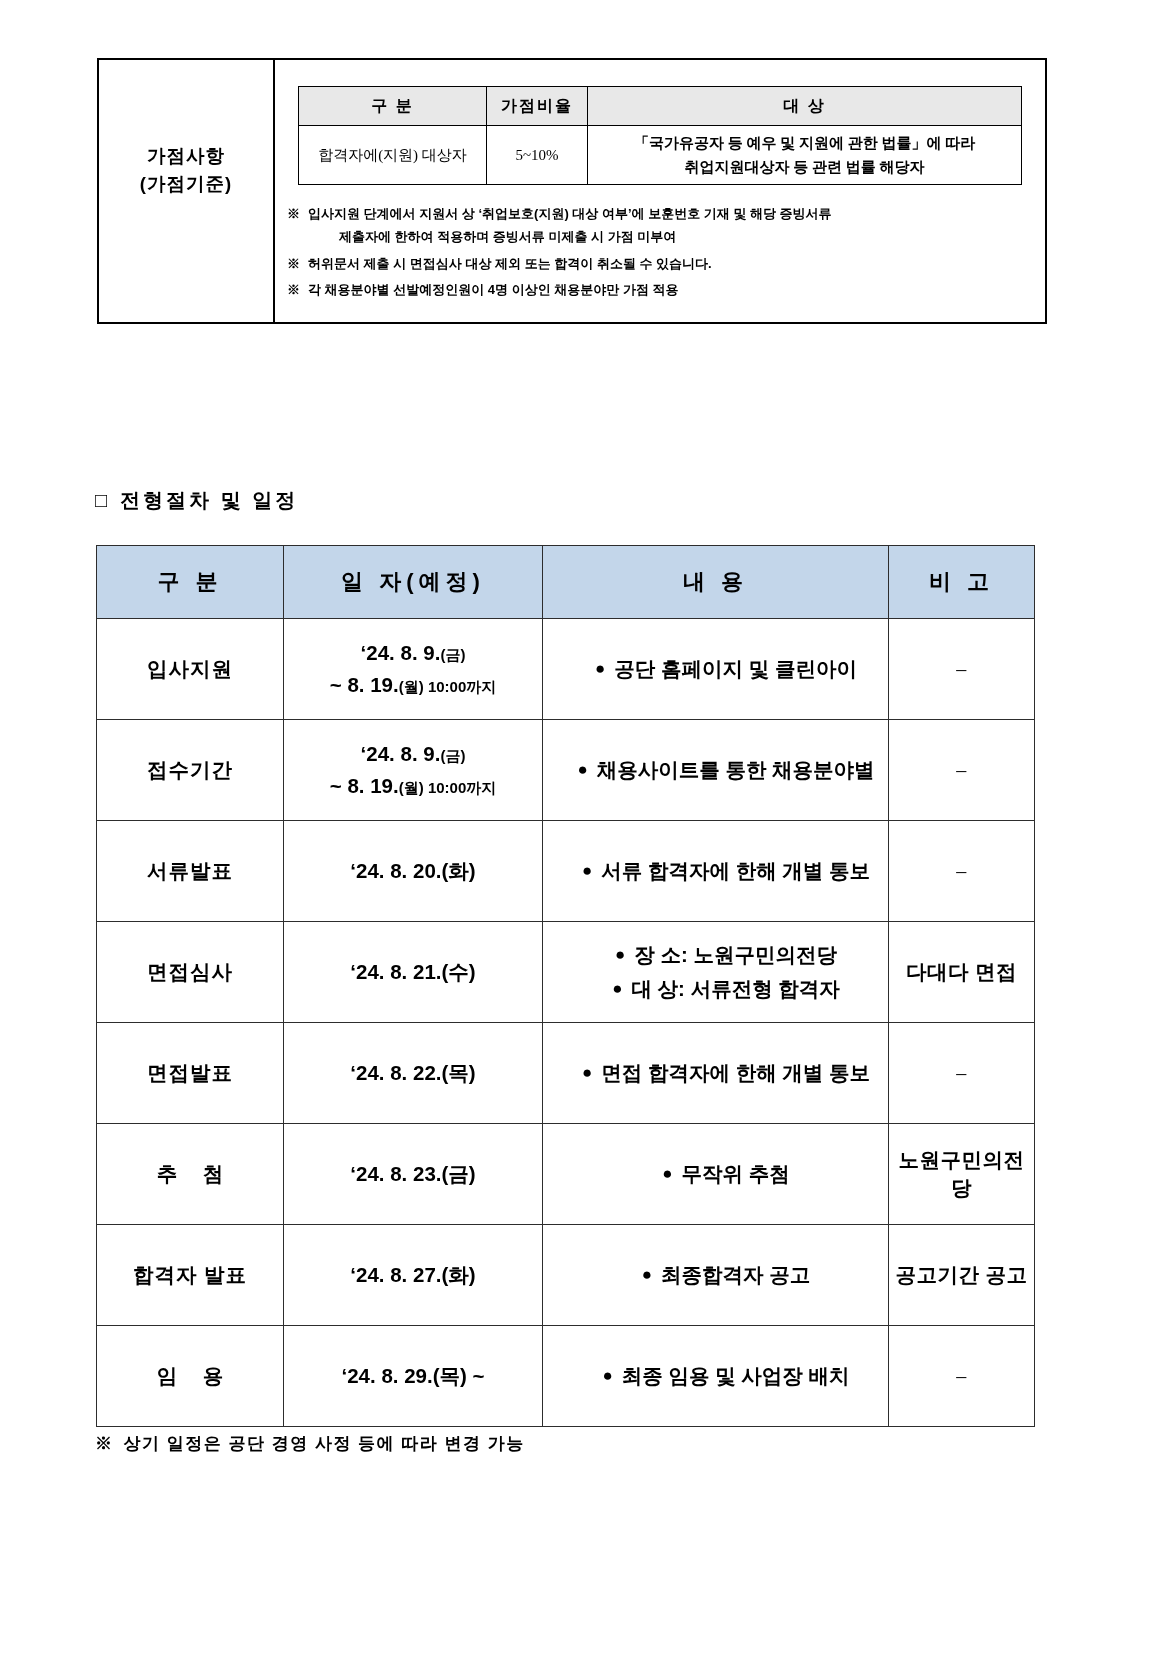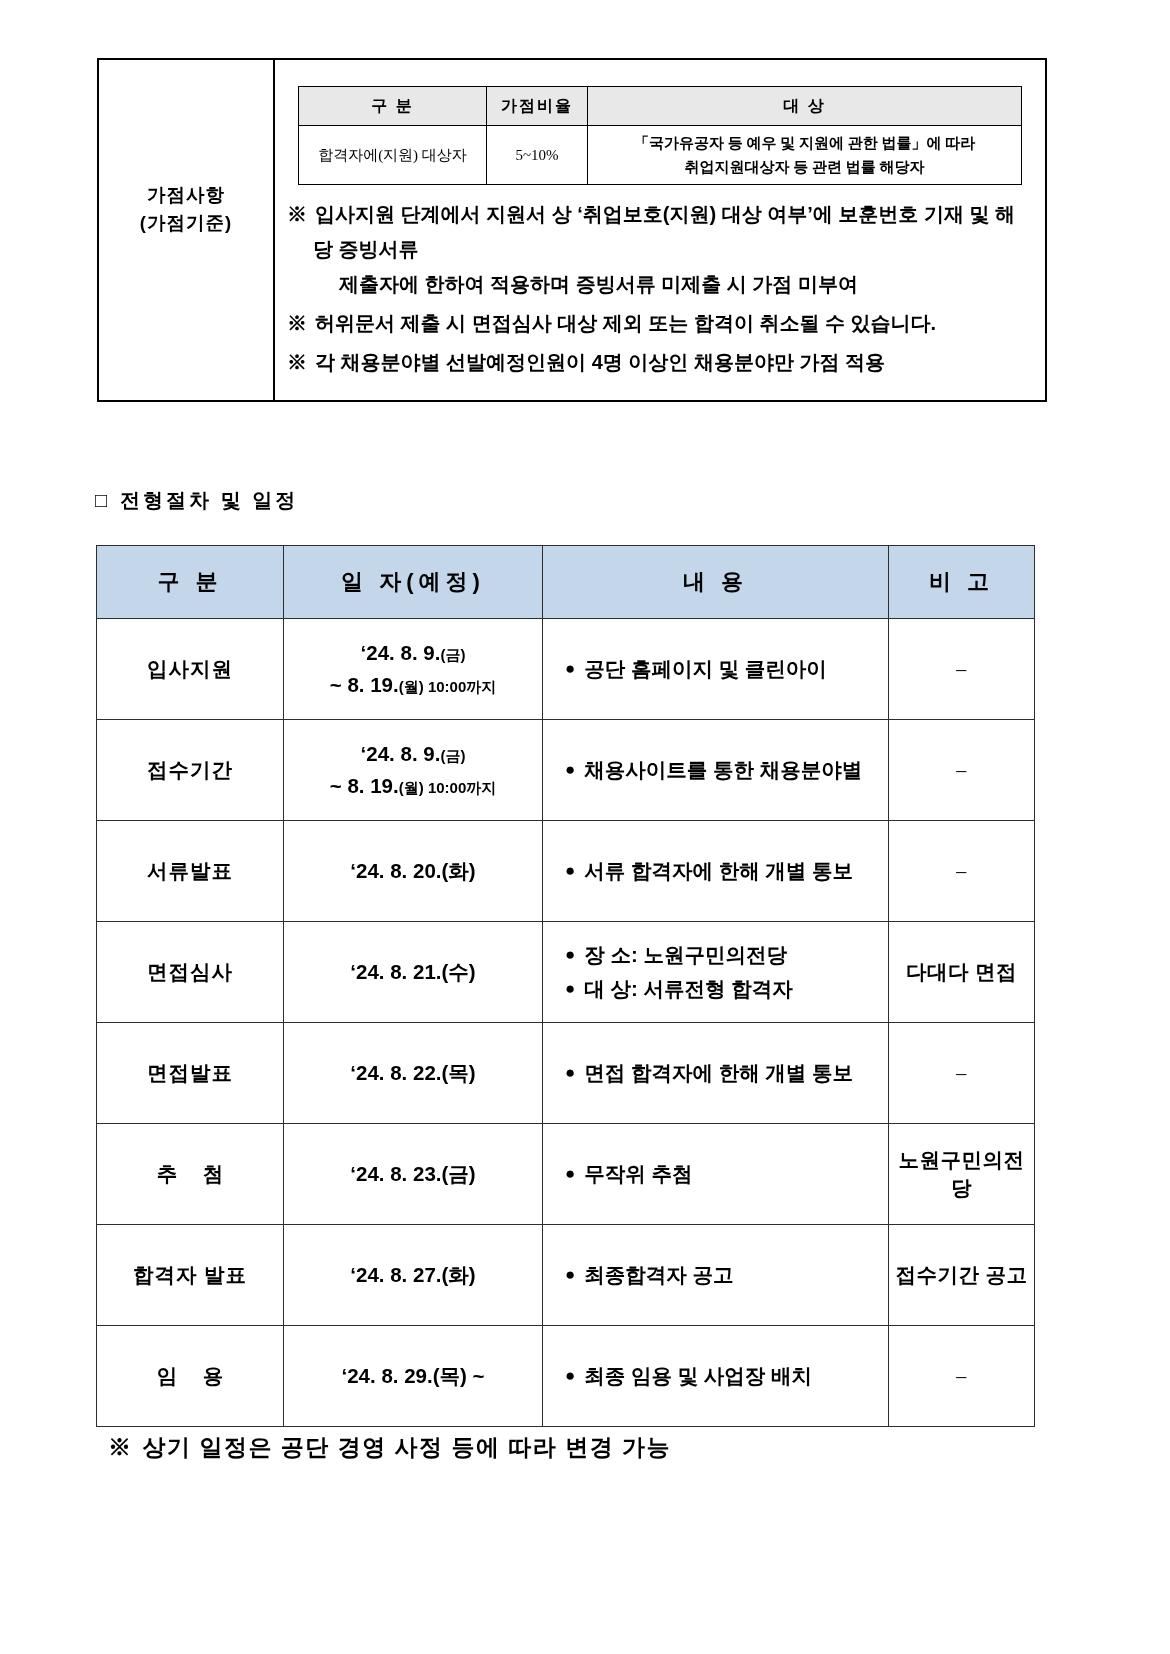--- a/index.html
+++ b/index.html
@@ -77,26 +77,26 @@
     font-weight: bold;
     font-size: 14.5px;
     line-height: 1.6;
     padding: 4px 6px;
   }
   .col-div { width: 185px; }
   .col-rate { width: 98px; }
   .col-target { width: 431px; }
 
   .note-list {
-    margin: 12px 0 0 0;
+    margin: 18px 0 0 0;
     padding: 0;
     list-style: none;
     font-family: "Liberation Sans", sans-serif;
     font-weight: bold;
-    font-size: 20px;
+    font-size: 13px;
     line-height: 1.75;
   }
   .note-list li {
     padding-left: 26px;
     text-indent: -26px;
     margin-bottom: 4px;
   }
   .note-list li .mark { margin-right: 8px; }
   .note-list li .cont-line {
     display: block;
@@ -163,40 +163,39 @@
   td.c-div.spaced { letter-spacing: 10px; text-indent: 10px; }
   td.c-date {
     text-align: center;
     font-family: "Liberation Serif", serif;
     font-weight: bold;
     font-size: 20px;
     line-height: 1.55;
   }
   td.c-date .sm { font-size: 15px; }
   td.c-cont {
-    text-align: left;
+    text-align: center;
     padding-left: 22px;
     line-height: 1.65;
   }
   td.c-cont .bullet { margin-right: 9px; font-size: 17px; vertical-align: 2px; }
   td.c-note {
     text-align: center;
     letter-spacing: 0.5px;
   }
   td.c-note.dash { font-family: "Liberation Serif", serif; font-weight: normal; font-size: 20px; }
 
   .footer-note {
     position: absolute;
     left: 95px;
     top: 1432px;
     font-family: "Liberation Sans", sans-serif;
     font-weight: bold;
-    font-size: 23px;
+    font-size: 17px;
     letter-spacing: 1.5px;
-    margin-left: 13px;
   }
   .footer-note .mark { margin-right: 10px; }
 </style>
 </head>
 <body>
 
 <div class="bonus-wrap">
   <div class="bonus-label">
     <span>가점사항</span>
     <span>(가점기준)</span>
@@ -325,21 +324,21 @@
       </tr>
 
       <tr>
         <td class="c-div">합격자 발표</td>
         <td class="c-date">
           <div>‘24. 8. 27.(화)</div>
         </td>
         <td class="c-cont">
           <div><span class="bullet">●</span><span>최종합격자 공고</span></div>
         </td>
-        <td class="c-note">접수기간 공고</td>
+        <td class="c-note">공고기간 공고</td>
       </tr>
 
       <tr>
         <td class="c-div spaced">임   용</td>
         <td class="c-date">
           <div>‘24. 8. 29.(목) ~</div>
         </td>
         <td class="c-cont">
           <div><span class="bullet">●</span><span>최종 임용 및 사업장 배치</span></div>
         </td>

